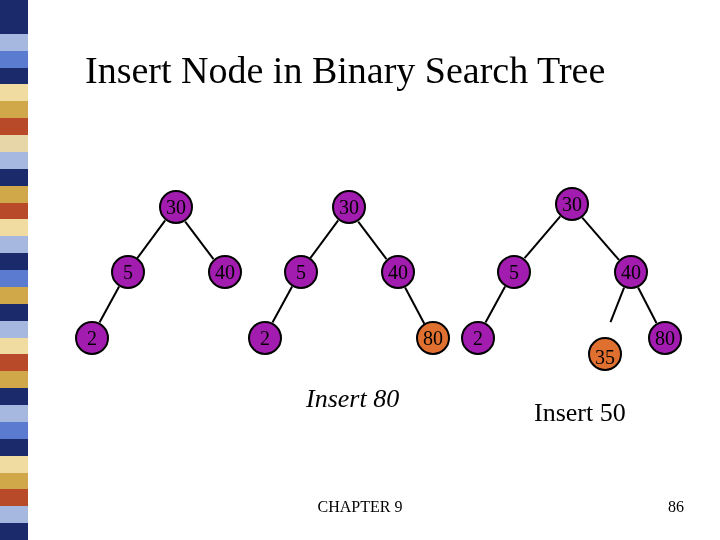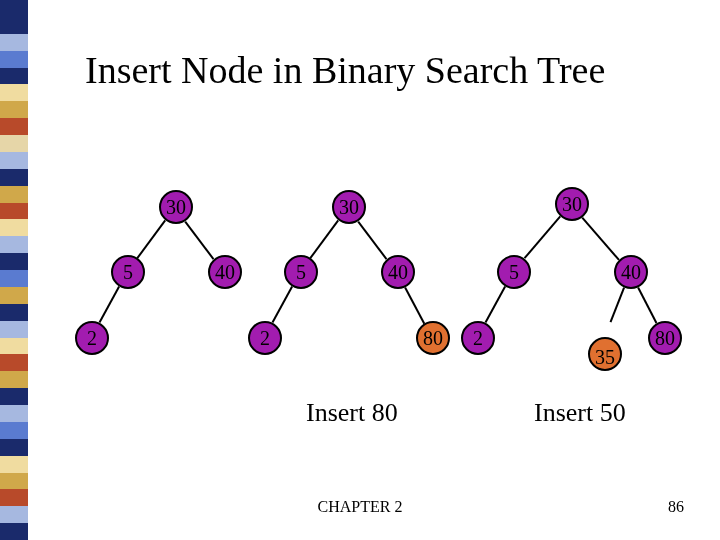--- a/index.html
+++ b/index.html
@@ -138,21 +138,21 @@
     </div>
     <div class="node" style="left: 381px; top: 255px;">
       <span>40</span>
     </div>
     <div class="node" style="left: 248px; top: 321px;">
       <span>2</span>
     </div>
     <div class="node inserted" style="left: 416px; top: 321px;">
       <span>80</span>
     </div>
-    <div class="caption" style="left: 306px; top: 398px;">Insert 80</div>
+    <div class="caption" style="left: 306px; top: 384px; font-style: italic;">Insert 80</div>
     <div class="edge" style="left: 560.968px; top: 216.934px; width: 55.3756px; transform: rotate(130.462deg);"></div>
     <div class="edge" style="left: 583.141px; top: 216.84px; width: 56.0278px; transform: rotate(49.0536deg);"></div>
     <div class="edge" style="left: 505.86px; top: 286.924px; width: 41.1798px; transform: rotate(118.61deg);"></div>
     <div class="edge" style="left: 624.769px; top: 287.817px; width: 36.9366px; transform: rotate(111.501deg);"></div>
     <div class="edge" style="left: 638.785px; top: 287.113px; width: 40.2428px; transform: rotate(62.7447deg);"></div>
     <div class="node" style="left: 555px; top: 187px;">
       <span>30</span>
     </div>
     <div class="node" style="left: 497px; top: 255px;">
       <span>5</span>
@@ -165,14 +165,14 @@
     </div>
     <div class="node inserted" style="left: 588px; top: 337px; align-items: flex-end;">
       <span>35</span>
     </div>
     <div class="node" style="left: 648px; top: 321px;">
       <span>80</span>
     </div>
     <div class="caption" style="left: 534px; top: 398px;">Insert 50</div>
   </div>
 
-<div class="footer-center">CHAPTER 2</div>
+<div class="footer-center">CHAPTER 9</div>
 <div class="footer-right">86</div>
 
 </body></html>

